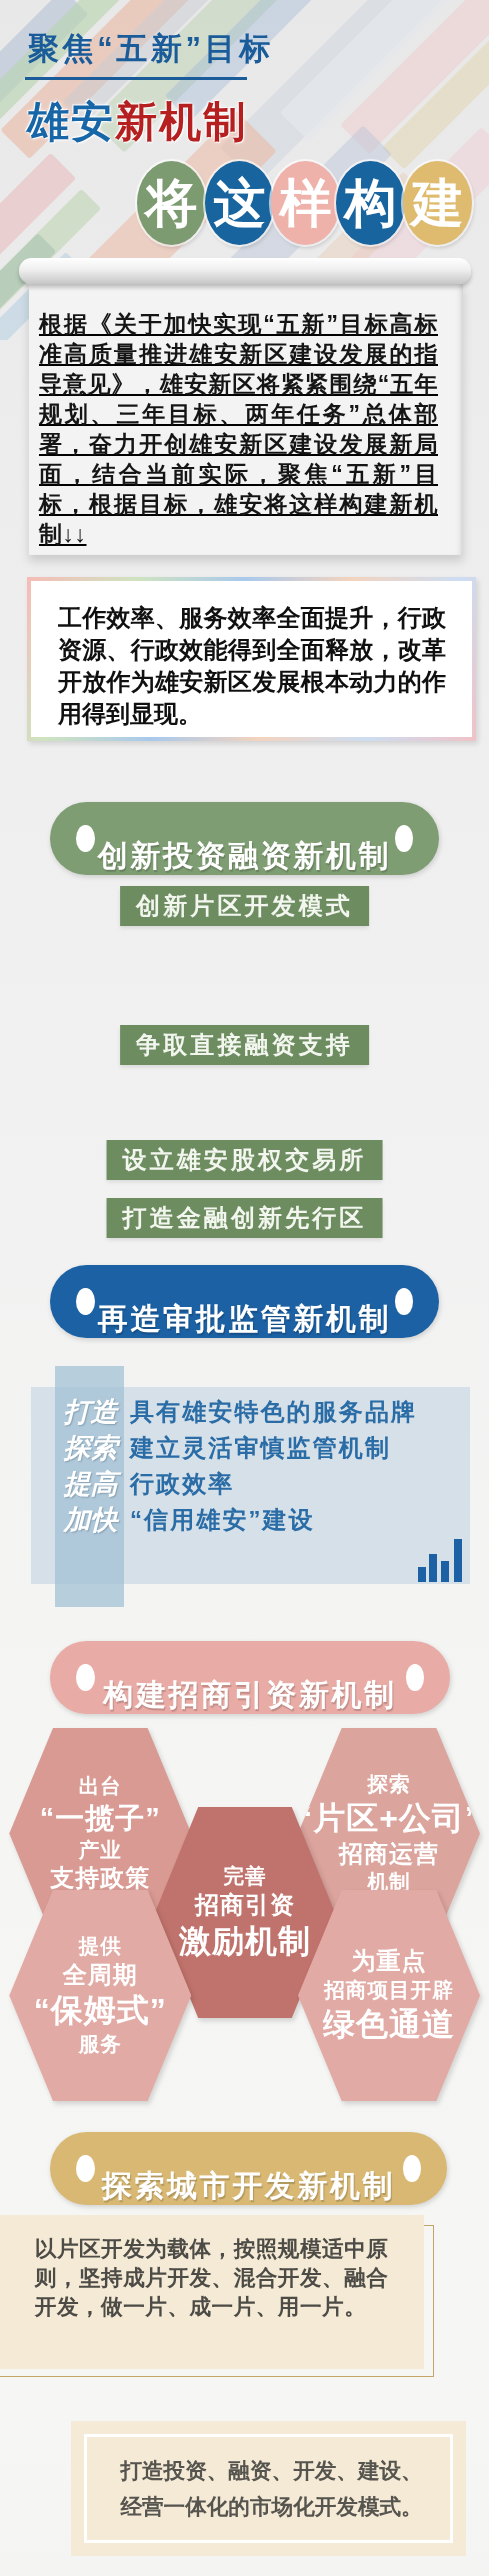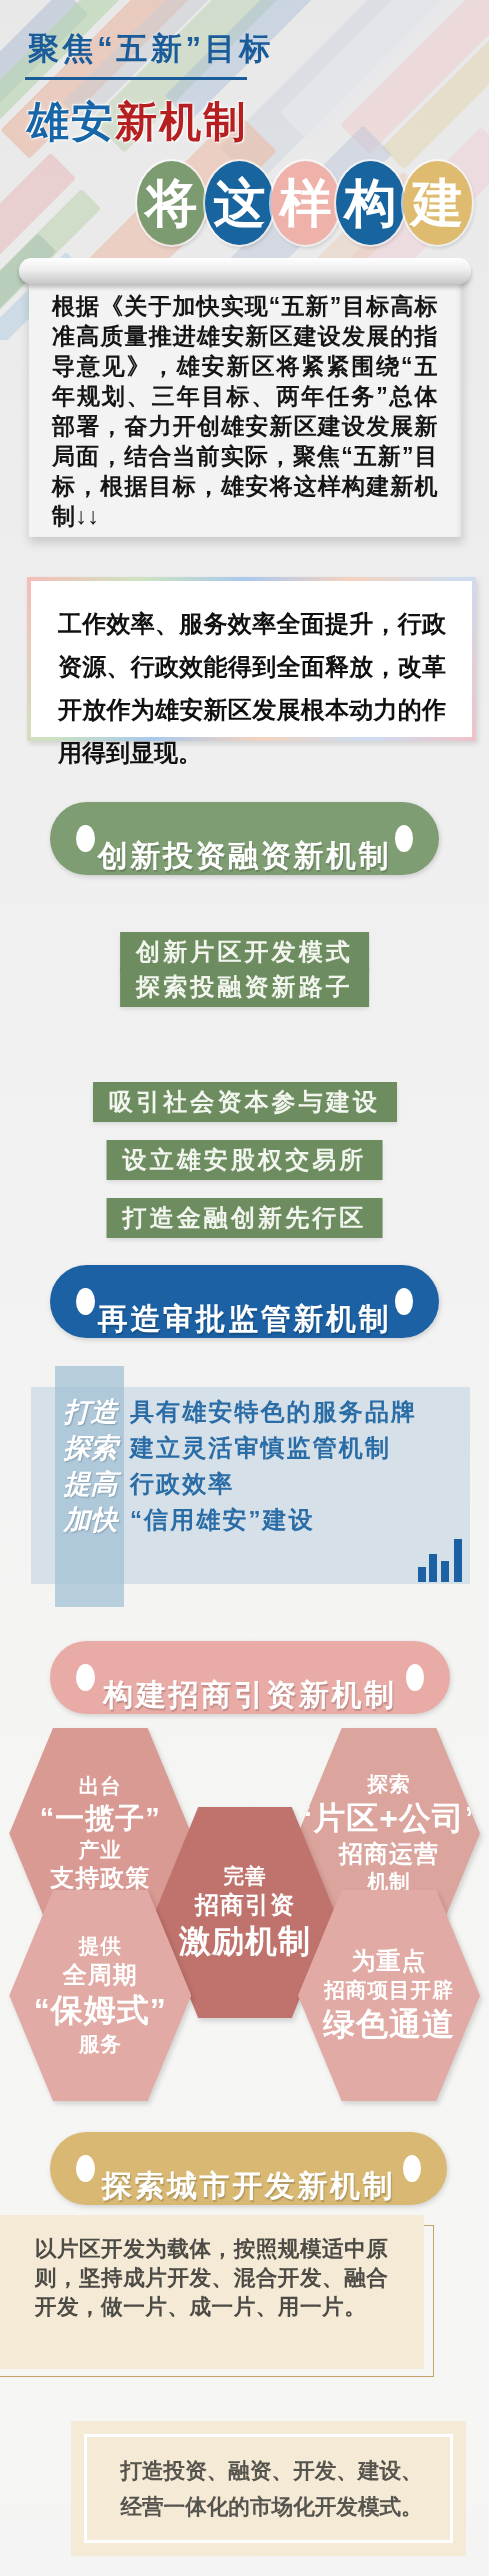--- a/index.html
+++ b/index.html
@@ -28,53 +28,53 @@
   .circ0{left:137px;top:161px;background:#7d9b70;}
   .circ1{left:205px;top:161px;background:#17649f;}
   .circ2{left:271px;top:161px;background:#eeb2ab;}
   .circ3{left:336px;top:161px;background:#17649f;}
   .circ4{left:403px;top:161px;background:#debb6e;}
 
   
   .scroll-hat{position:absolute;left:18.5px;top:258px;width:452px;height:26px;border-radius:12.4px;
     background:linear-gradient(180deg,#ffffff 0%,#efefef 45%,#c6c6c6 100%);
     box-shadow:0 3.6px 4.6px rgba(0,0,0,.22);z-index:8;}
-  .scroll-body{position:absolute;left:29px;top:266px;width:434px;height:271px;background:#f3f3f4;
+  .scroll-body{position:absolute;left:29px;top:284px;width:434px;height:271px;background:#f3f3f4;
     box-shadow:0 6.2px 9.3px rgba(0,0,0,.15), inset -5.2px 0 7.2px -5.2px rgba(0,0,0,.25);z-index:7;
-    padding:25px 25px 0 23px;}
+    padding:25px 25px 0 10px;text-decoration:underline;}
   .scroll-body p{margin:0;font-size:23px;line-height:30px;font-weight:700;color:#151515;
     letter-spacing:0.5px;text-align:justify;}
 
   
   .hl-box{position:absolute;left:27px;top:577px;width:449px;height:164px;
     background:#ffffff;background-clip:padding-box;
     border:4.6px solid transparent;
     border-image:linear-gradient(120deg,#f5bdb8,#cfe3c0,#a9c9ec,#f3d3be,#cdddf2,#efc3c8) 1;
     box-shadow:2.1px 3.1px 5.2px rgba(0,0,0,.12);
     padding:20.6px 26px 0 27px;}
-  .hl-box p{margin:0;font-size:24px;line-height:43px;font-weight:700;color:#101010;text-align:justify;}
+  .hl-box p{margin:0;font-size:24px;line-height:32px;font-weight:700;color:#101010;text-align:justify;}
 
   
   .pill{position:absolute;left:50px;width:389px;height:73px;border-radius:39px;
     display:flex;align-items:center;justify-content:center;
     filter:drop-shadow(1.5px 2.6px 2.6px rgba(0,0,0,.15));z-index:4;}
   .pill .dot{position:absolute;width:18.5px;height:27px;border-radius:50%;background:#fff;top:23px;}
   .pill .dot.l{left:26px;} .pill .dot.r{right:26px;}
   .pill .lbl{color:#fff;font-size:30px;font-weight:900;letter-spacing:2.6px;
     text-shadow:1px 1.5px 1px rgba(0,0,0,.18);margin-top:36px;}
   .pill-green{top:802px;background:#7e9d72;}
   .pill-blue{top:1265px;background:#1b61a4;}
   .pill-pink{top:1641px;background:#e9aba5;width:400px;}
   .pill-tan{top:2132px;background:#d8b872;width:397px;}
 
   
   .gbox{position:absolute;left:50%;transform:translateX(-50%);height:40px;background:#6d8d61;
     display:flex;align-items:center;padding:0 16.5px;box-shadow:0 3.1px 4.1px rgba(0,0,0,.10);}
   .gbox span{color:#f3f6ef;font-size:24px;font-weight:800;letter-spacing:3.1px;white-space:nowrap;}
-  .g0{top:932px;font-family:Liberation Serif, serif;} .g1{top:967px;} .g2{top:1025px;} .g3{top:1082px;} .g4{top:1140px;} .g5{top:1198px;}
+  .g0{top:886px;font-family:Liberation Serif, serif;} .g1{top:967px;} .g2{top:1025px;} .g3{top:1082px;} .g4{top:1140px;} .g5{top:1198px;}
 
   
   .appr-strip{position:absolute;left:55px;top:1366px;width:69px;height:241px;
     background:rgba(163,193,213,.75);z-index:3;}
   .appr-block{position:absolute;left:31px;top:1387px;width:439px;height:197px;background:#d6e0e8;z-index:2;}
   .appr-rows{position:absolute;left:31px;top:1387px;width:439px;height:197px;z-index:4;
     display:flex;flex-direction:column;justify-content:flex-start;padding:7.2px 0;}
   .appr-row{position:relative;height:36px;}
   .appr-lead{position:absolute;left:26px;top:0;width:67px;text-align:center;
     font-size:27px;font-weight:900;font-style:italic;color:#fff;line-height:36px;
@@ -172,25 +172,22 @@
   </div>
 
   <div class="pill pill-green">
     <span class="dot l"></span>
     <span class="lbl">创新投资融资新机制</span>
     <span class="dot r"></span>
   </div>
   <div class="gbox g0">
       <span>创新片区开发模式</span>
     </div>
-  <div class="gbox g1">
-      <span>探索投融资新路子</span>
-    </div>
-  <div class="gbox g3">
-      <span>吸引社会资本参与建设</span>
+  <div class="gbox g2">
+      <span>争取直接融资支持</span>
     </div>
   <div class="gbox g4">
       <span>设立雄安股权交易所</span>
     </div>
   <div class="gbox g5">
       <span>打造金融创新先行区</span>
     </div>
 
   <div class="pill pill-blue">
     <span class="dot l"></span>

